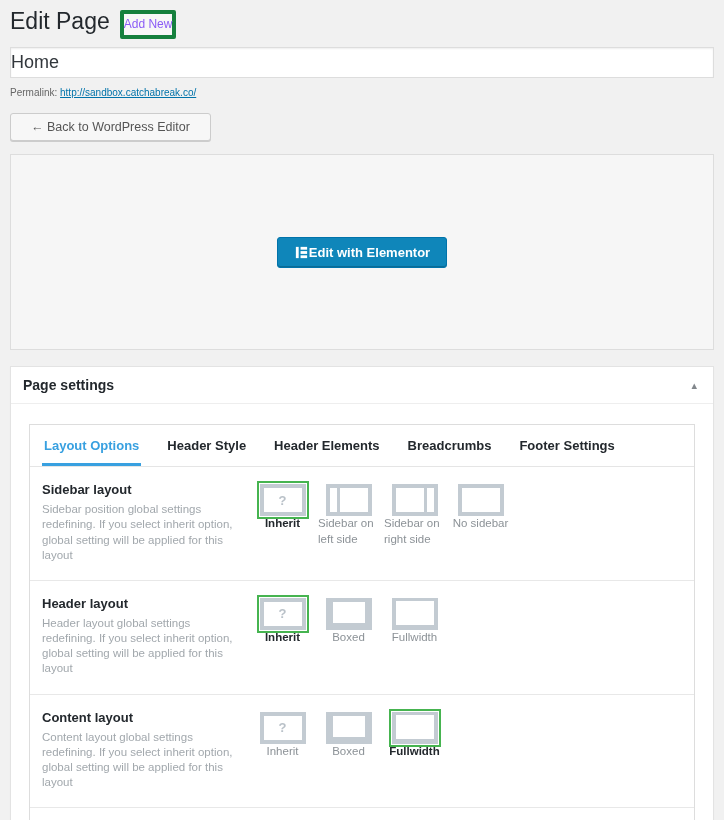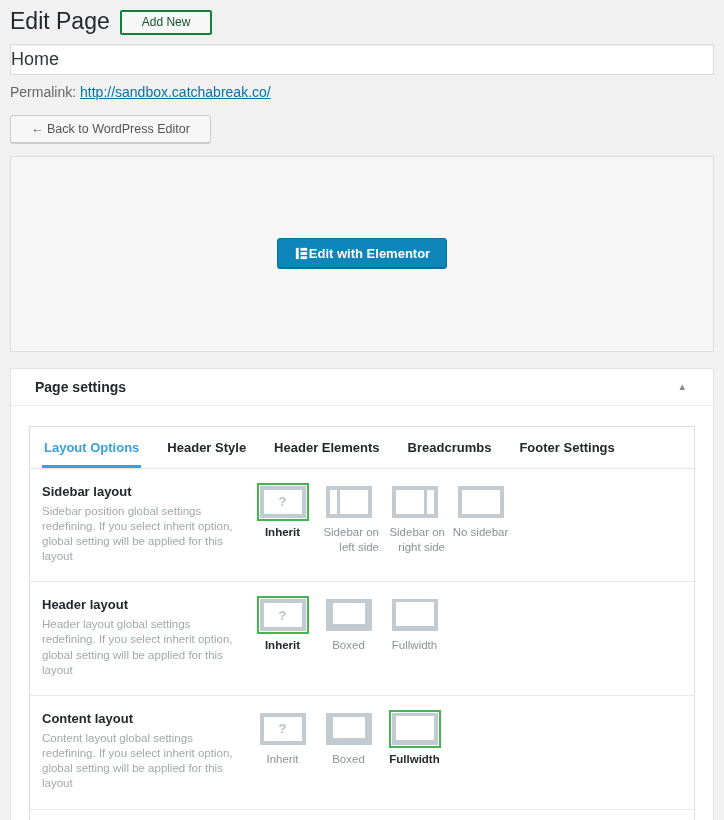--- a/index.html
+++ b/index.html
@@ -9,35 +9,35 @@
     font-family: "Liberation Sans", "DejaVu Sans", sans-serif;
     color: #444;
   }
   .wrap { padding: 8px 10px 0; }
 
   
   .page-header { display: flex; align-items: flex-start; margin-bottom: 8px; }
   .page-header h1 { font-size: 23px; font-weight: 400; color: #23282d; line-height: 1.2; }
   .add-new {
     display: inline-block; margin-left: 10px; margin-top: 2px;
-    padding: 4px 20px; font-size: 12px; line-height: 1.1;
-    background: #f7f7f7; border: 2px solid #15803d; border-radius: 2px;
-    color: #14532d; text-decoration: none; cursor: pointer; font-weight: 400;
+    padding: 4px 0; font-size: 12px; line-height: 1.1;
+    background: #f7f7f7; border: 4px solid #15803d; border-radius: 2px;
+    color: #8b5cf6; text-decoration: none; cursor: pointer; font-weight: 400;
   }
 
   
   .title-input {
     width: 100%; height: 31px; padding: 3px 0;
     font-size: 18px; font-family: inherit; color: #32373c;
     background: #fff; border: 1px solid #ddd;
     box-shadow: inset 0 1px 2px rgba(0,0,0,.07); outline: none;
   }
 
   
-  .permalink { margin-top: 9px; font-size: 14px; color: #666; }
+  .permalink { margin-top: 9px; font-size: 10px; color: #666; }
   .permalink a { color: #0073aa; text-decoration: underline; cursor: pointer; }
 
   
   .back-btn {
     display: inline-block; margin-top: 15px; padding: 6px 20px;
     font-size: 12.5px; font-family: inherit; color: #555;
     background: #f7f7f7; border: 1px solid #ccc; border-radius: 3px;
     box-shadow: 0 1px 0 #ccc; cursor: pointer;
   }
 
@@ -55,21 +55,21 @@
   }
   .elementor-btn svg { display: block; }
 
   
   .postbox {
     margin-top: 16px; background: #fff;
     border: 1px solid #e3e3e3; box-shadow: 0 1px 1px rgba(0,0,0,.04);
   }
   .postbox-header {
     display: flex; align-items: center; justify-content: space-between;
-    padding: 0 24px; border-bottom: 1px solid #eee;
+    padding: 0 12px; border-bottom: 1px solid #eee;
   }
   .postbox-header h2 { font-size: 14px; font-weight: 600; color: #23282d; padding: 10px 0; }
   .toggle-btn { background: none; border: none; cursor: pointer; color: #82878c; font-size: 11px; padding: 4px; }
   .postbox-body { padding: 20px 18px; }
 
   .tab-panel { border: 1px solid #ddd; background: #fff; }
   .tabs { display: flex; gap: 24px; padding: 0 12px; border-bottom: 1px solid #e5e5e5; }
   .tab {
     padding: 13px 2px 10px; font-size: 13px; font-weight: 700; color: #23282d;
     border-bottom: 3px solid transparent; cursor: pointer; white-space: nowrap;
@@ -90,21 +90,21 @@
   }
   .option.selected .iconbox { outline: 2px solid #46b450; outline-offset: 1px; }
   .qmark { color: #b9c1c8; font-weight: 700; font-size: 13px; line-height: 1; }
   .ic-sidebar-left { justify-content: flex-start; }
   .ic-sidebar-left .divider { display: block; width: 10px; height: 100%; border-right: 3px solid #c3cbd2; }
   .ic-sidebar-right { justify-content: flex-end; }
   .ic-sidebar-right .divider { display: block; width: 10px; height: 100%; border-left: 3px solid #c3cbd2; }
   .ic-boxed { border-width: 4px 7px 7px; }
   .ic-fullwidth { border-width: 3px 4px 5px; }
   .opt-label {
-    margin-top: 7px; font-size: 11.5px; line-height: 1.35; text-align: right;
+    font-size: 11.5px; line-height: 1.35; text-align: left;
     color: #8c9297;
   }
   .option.selected .opt-label { color: #23282d; font-weight: 700; }
 </style>
 </head>
 <body>
 
 <div class="wrap">
 
   <div class="page-header">

